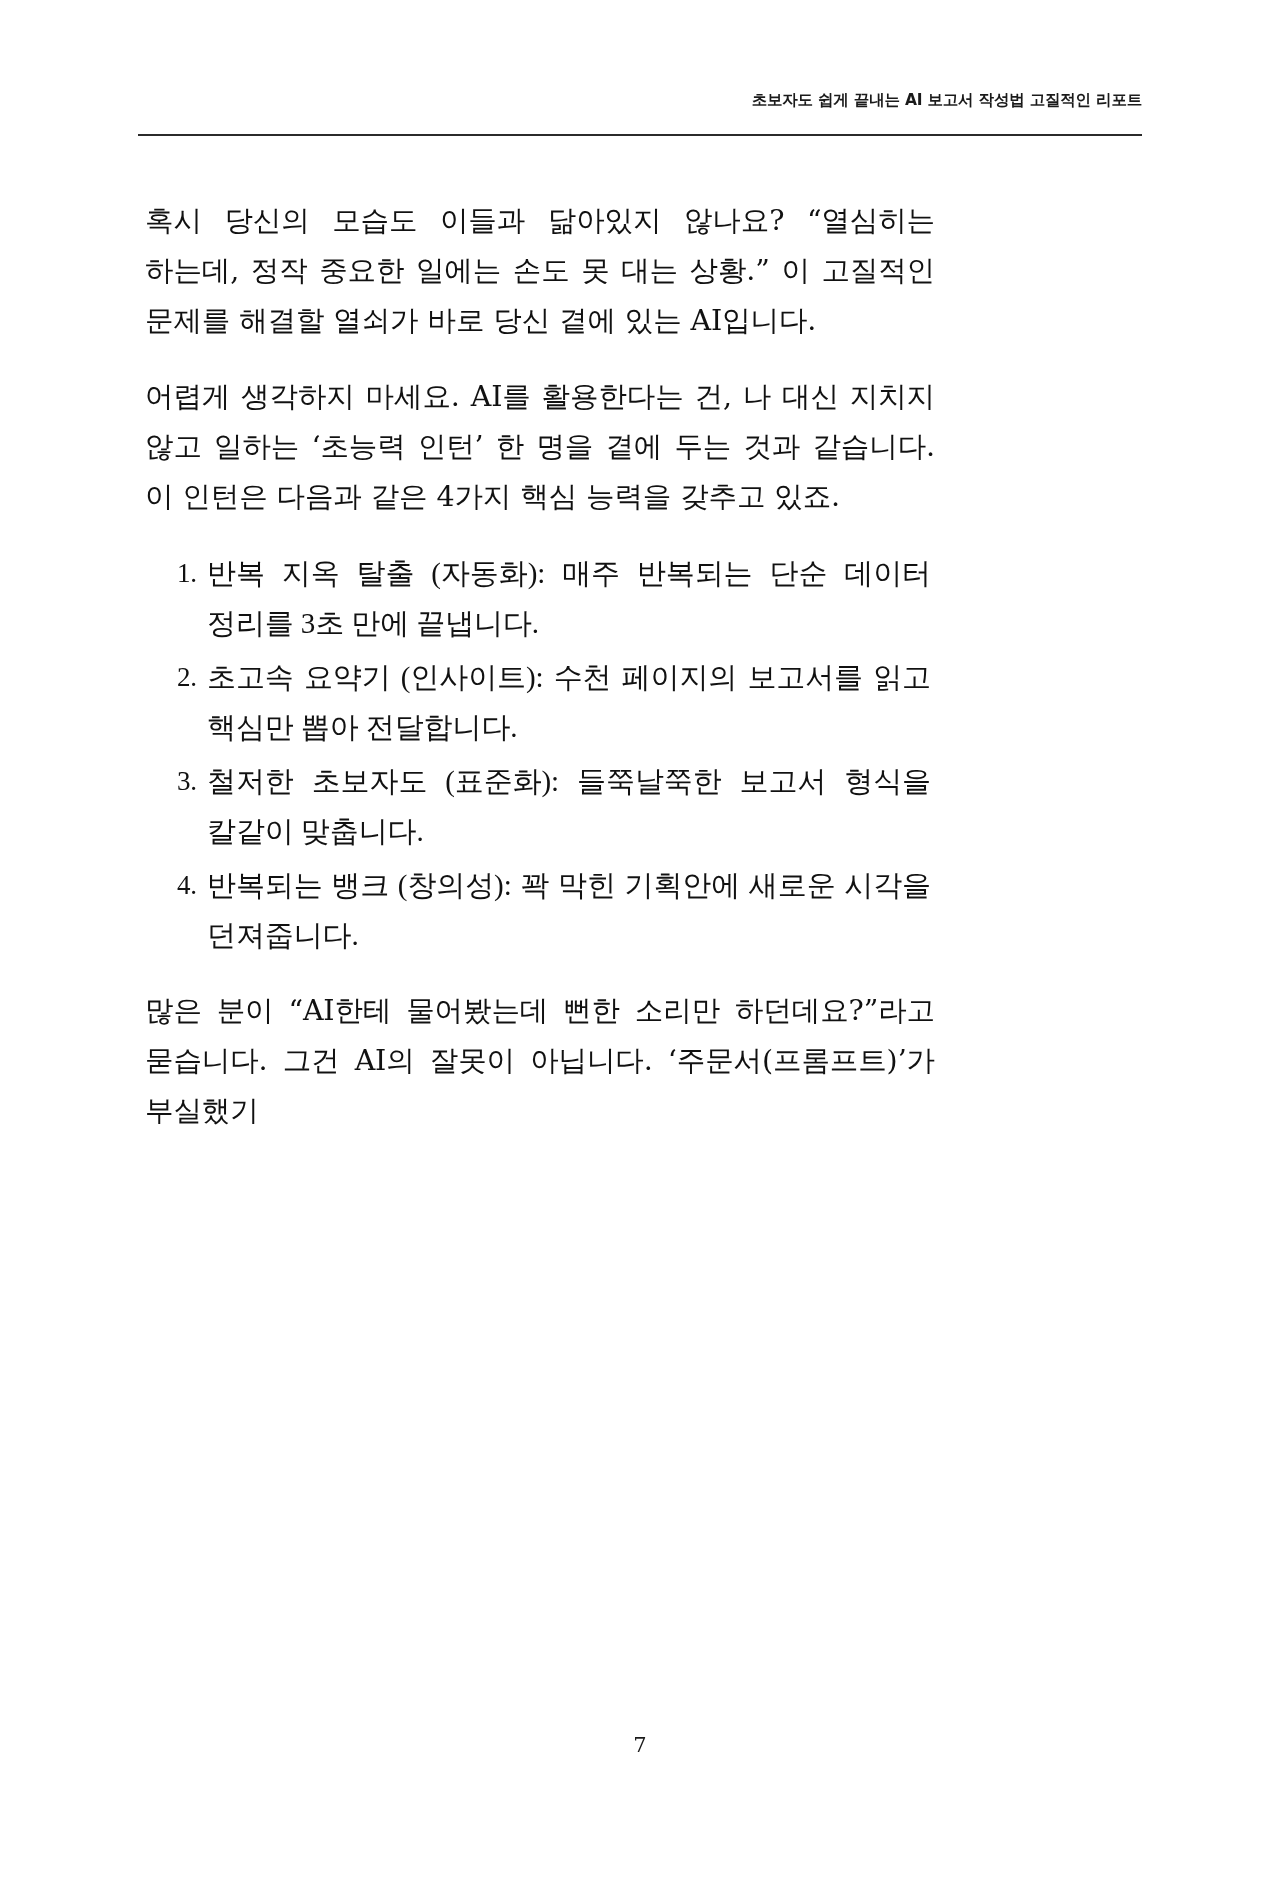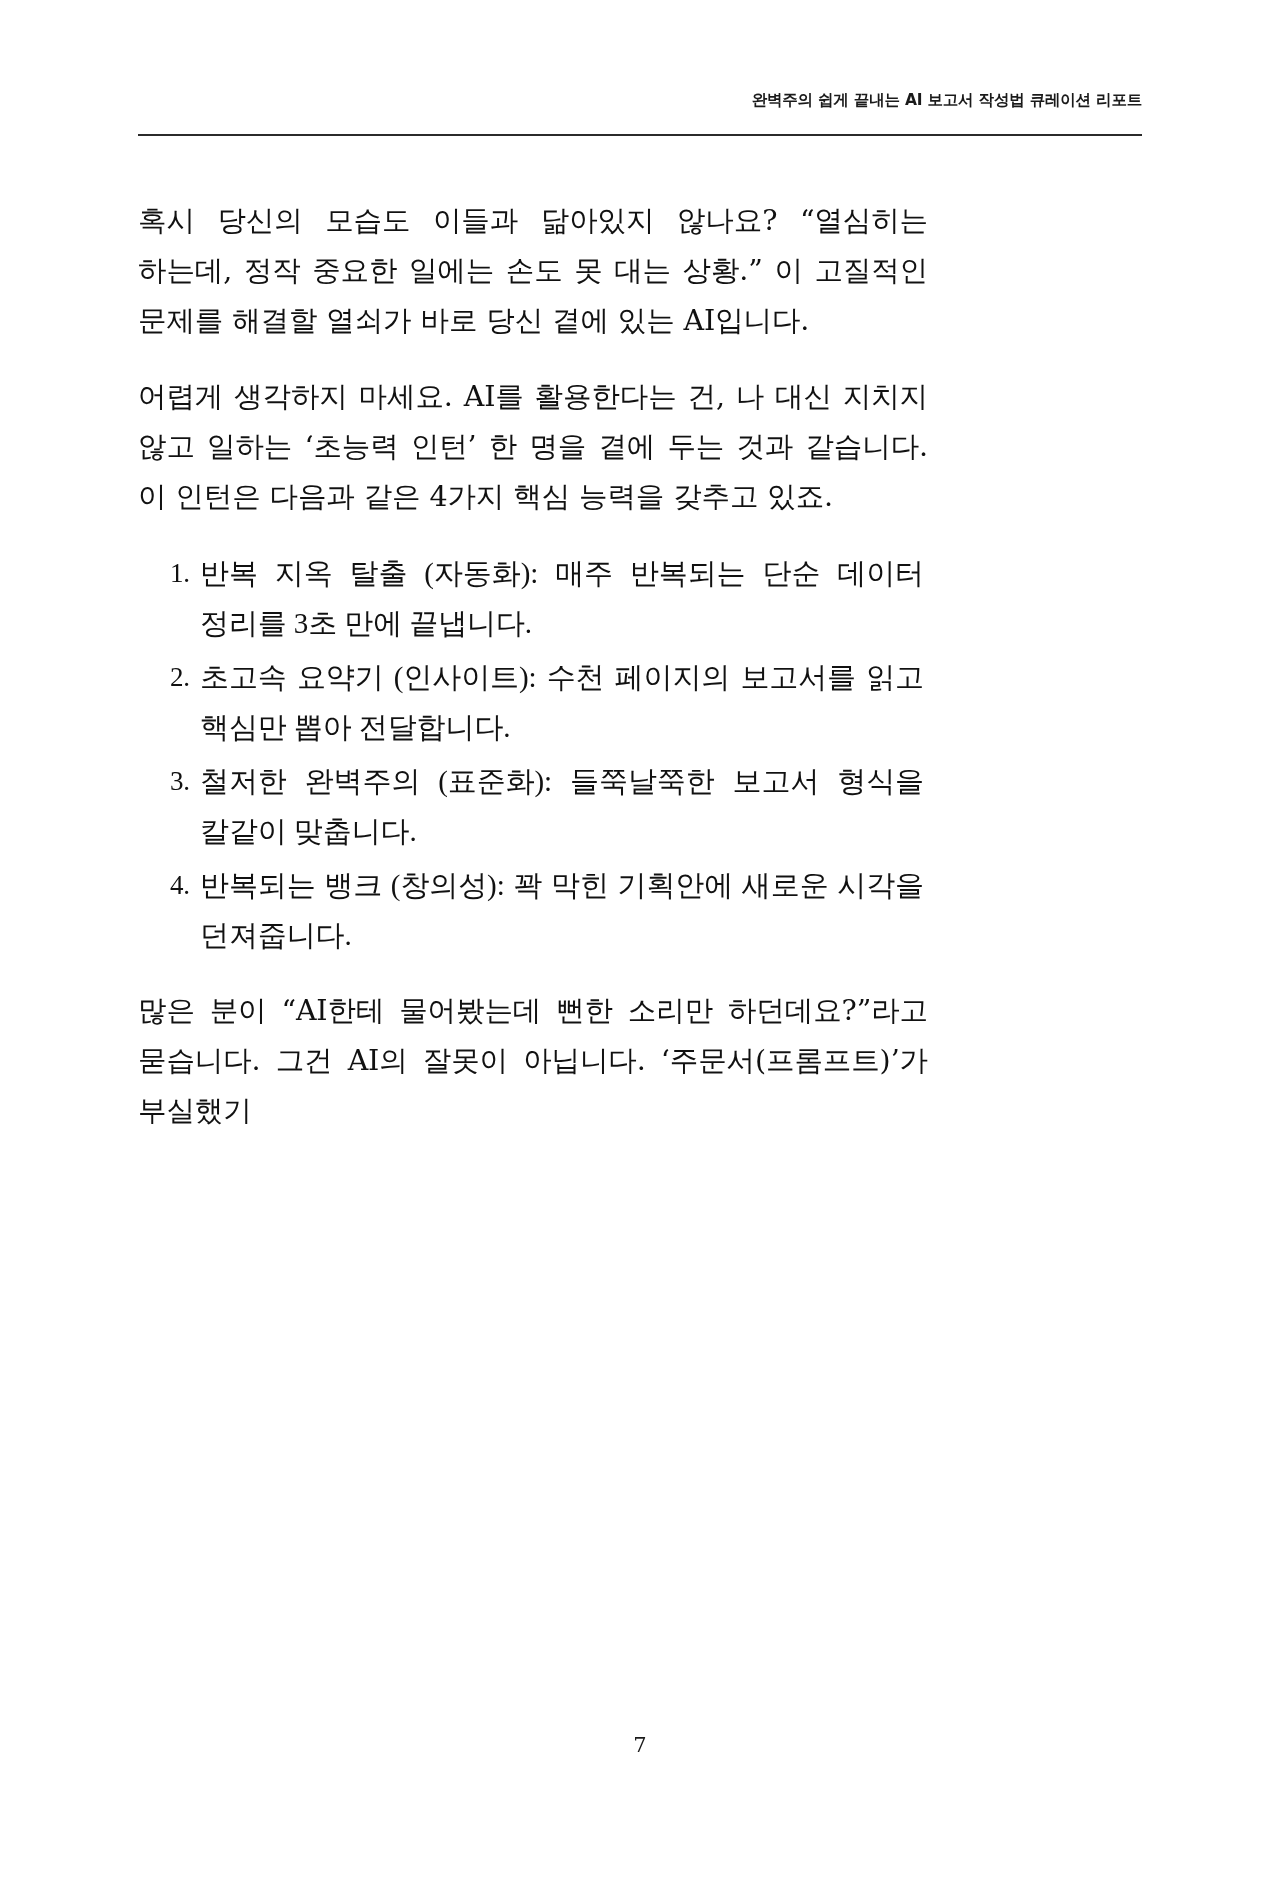--- a/index.html
+++ b/index.html
@@ -48,21 +48,21 @@
     right: 0;
     top: 44px;
     height: 1.6px;
     background: #2b2b2b;
   }
 
   
   .content {
     position: absolute;
     top: 196px;
-    left: 138px;
+    left: 145px;
     width: 790px;
   }
 
   p.body-par {
     margin: 0 0 26px 0;
     font-size: 28.5px;
     line-height: 50px;
     text-align: justify;
     text-justify: inter-character;
     word-break: keep-all;
@@ -124,35 +124,35 @@
     color: #1a1a1a;
     font-family: "DejaVu Serif", "Liberation Serif", serif;
   }
 </style>
 </head>
 <body>
 
 <div class="page">
 
   <div class="running-header">
-    <span class="running-header-text">완벽주의 쉽게 끝내는 AI 보고서 작성법 큐레이션 리포트</span>
+    <span class="running-header-text">초보자도 쉽게 끝내는 AI 보고서 작성법 고질적인 리포트</span>
     <div class="header-rule"></div>
   </div>
 
   <div class="content">
 
     <p class="body-par">혹시 당신의 모습도 이들과 닮아있지 않나요? “열심히는 하는데, 정작 중요한 일에는 손도 못 대는 상황.” 이 고질적인 문제를 해결할 열쇠가 바로 당신 곁에 있는 AI입니다.</p>
 
 
     <p class="body-par">어렵게 생각하지 마세요. AI를 활용한다는 건, 나 대신 지치지 않고 일하는 ‘초능력 인턴’ 한 명을 곁에 두는 것과 같습니다. 이 인턴은 다음과 같은 4가지 핵심 능력을 갖추고 있죠.</p>
 
     <ol class="feature-list">
       <li>반복 지옥 탈출 (자동화): 매주 반복되는 단순 데이터 정리를 3초 만에 끝냅니다.</li>
       <li>초고속 요약기 (인사이트): 수천 페이지의 보고서를 읽고 핵심만 뽑아 전달합니다.</li>
-      <li>철저한 완벽주의 (표준화): 들쭉날쭉한 보고서 형식을 칼같이 맞춥니다.</li>
+      <li>철저한 초보자도 (표준화): 들쭉날쭉한 보고서 형식을 칼같이 맞춥니다.</li>
       <li>반복되는 뱅크 (창의성): 꽉 막힌 기획안에 새로운 시각을 던져줍니다.</li>
     </ol>
 
 
     <p class="body-par">많은 분이 “AI한테 물어봤는데 뻔한 소리만 하던데요?”라고 묻습니다. 그건 AI의 잘못이 아닙니다. ‘주문서(프롬프트)’가 부실했기</p>
 
   </div>
 
   <div class="page-number">7</div>
 

